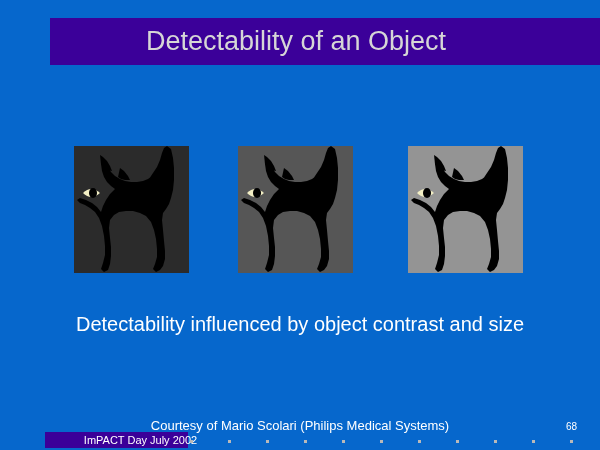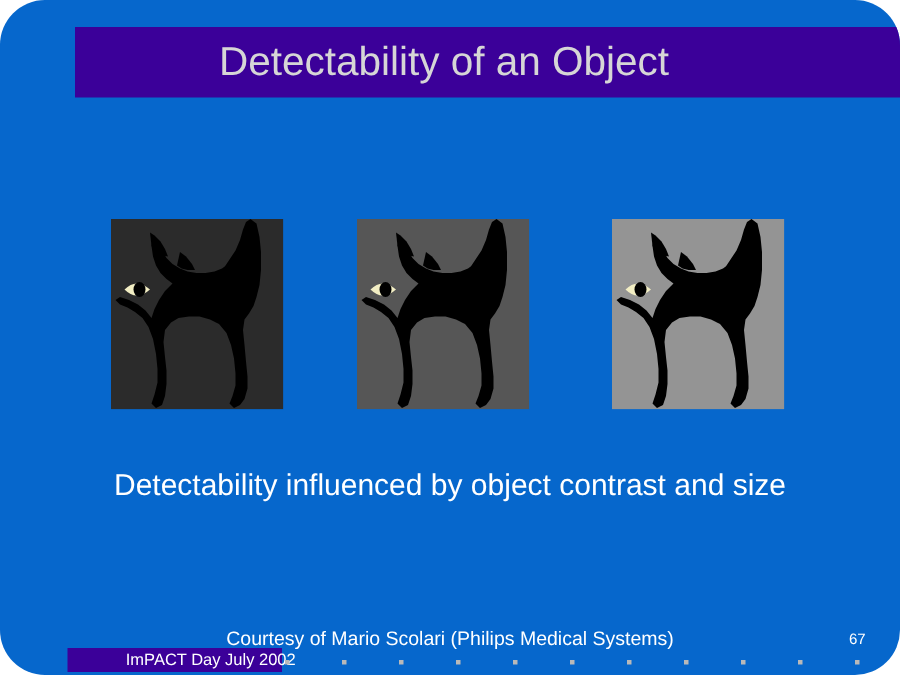--- a/index.html
+++ b/index.html
@@ -7,21 +7,20 @@
     padding: 0;
     background: #ffffff;
   }
   #slide {
     position: relative;
     width: 600px;
     height: 450px;
     background: #0667cc;
     overflow: hidden;
     font-family: "Liberation Sans", sans-serif;
-    border-radius: 30px;
   }
 
   
   #title-banner {
     position: absolute;
     left: 50px;
     top: 18px;
     width: 550px;
     height: 47px;
     background: #3b0099;
@@ -173,21 +172,21 @@
       <g>
         <path d="M9 47 Q17 39 26 47 Q17 55 9 47 Z" fill="#f2eec4"></path>
         <ellipse cx="19" cy="47" rx="4" ry="5" fill="#000000"></ellipse>
       </g>
     </svg>
   </div>
 
   <div id="caption">Detectability influenced by object contrast and size</div>
 
   <div id="credit">Courtesy of Mario Scolari (Philips Medical Systems)</div>
-  <div id="page-number">67</div>
+  <div id="page-number">68</div>
 
   <div id="footer-badge">
     <span id="footer-badge-label">ImPACT Day July 2002</span>
   </div>
 
   <div id="dotted-rule">
       <span class="dot" style="left: 0px; background: rgb(185, 185, 185);"></span>
       <span class="dot" style="left: 38px; background: rgb(185, 185, 185);"></span>
       <span class="dot" style="left: 76px; background: rgb(185, 185, 185);"></span>
       <span class="dot" style="left: 114px; background: rgb(185, 185, 185);"></span>

